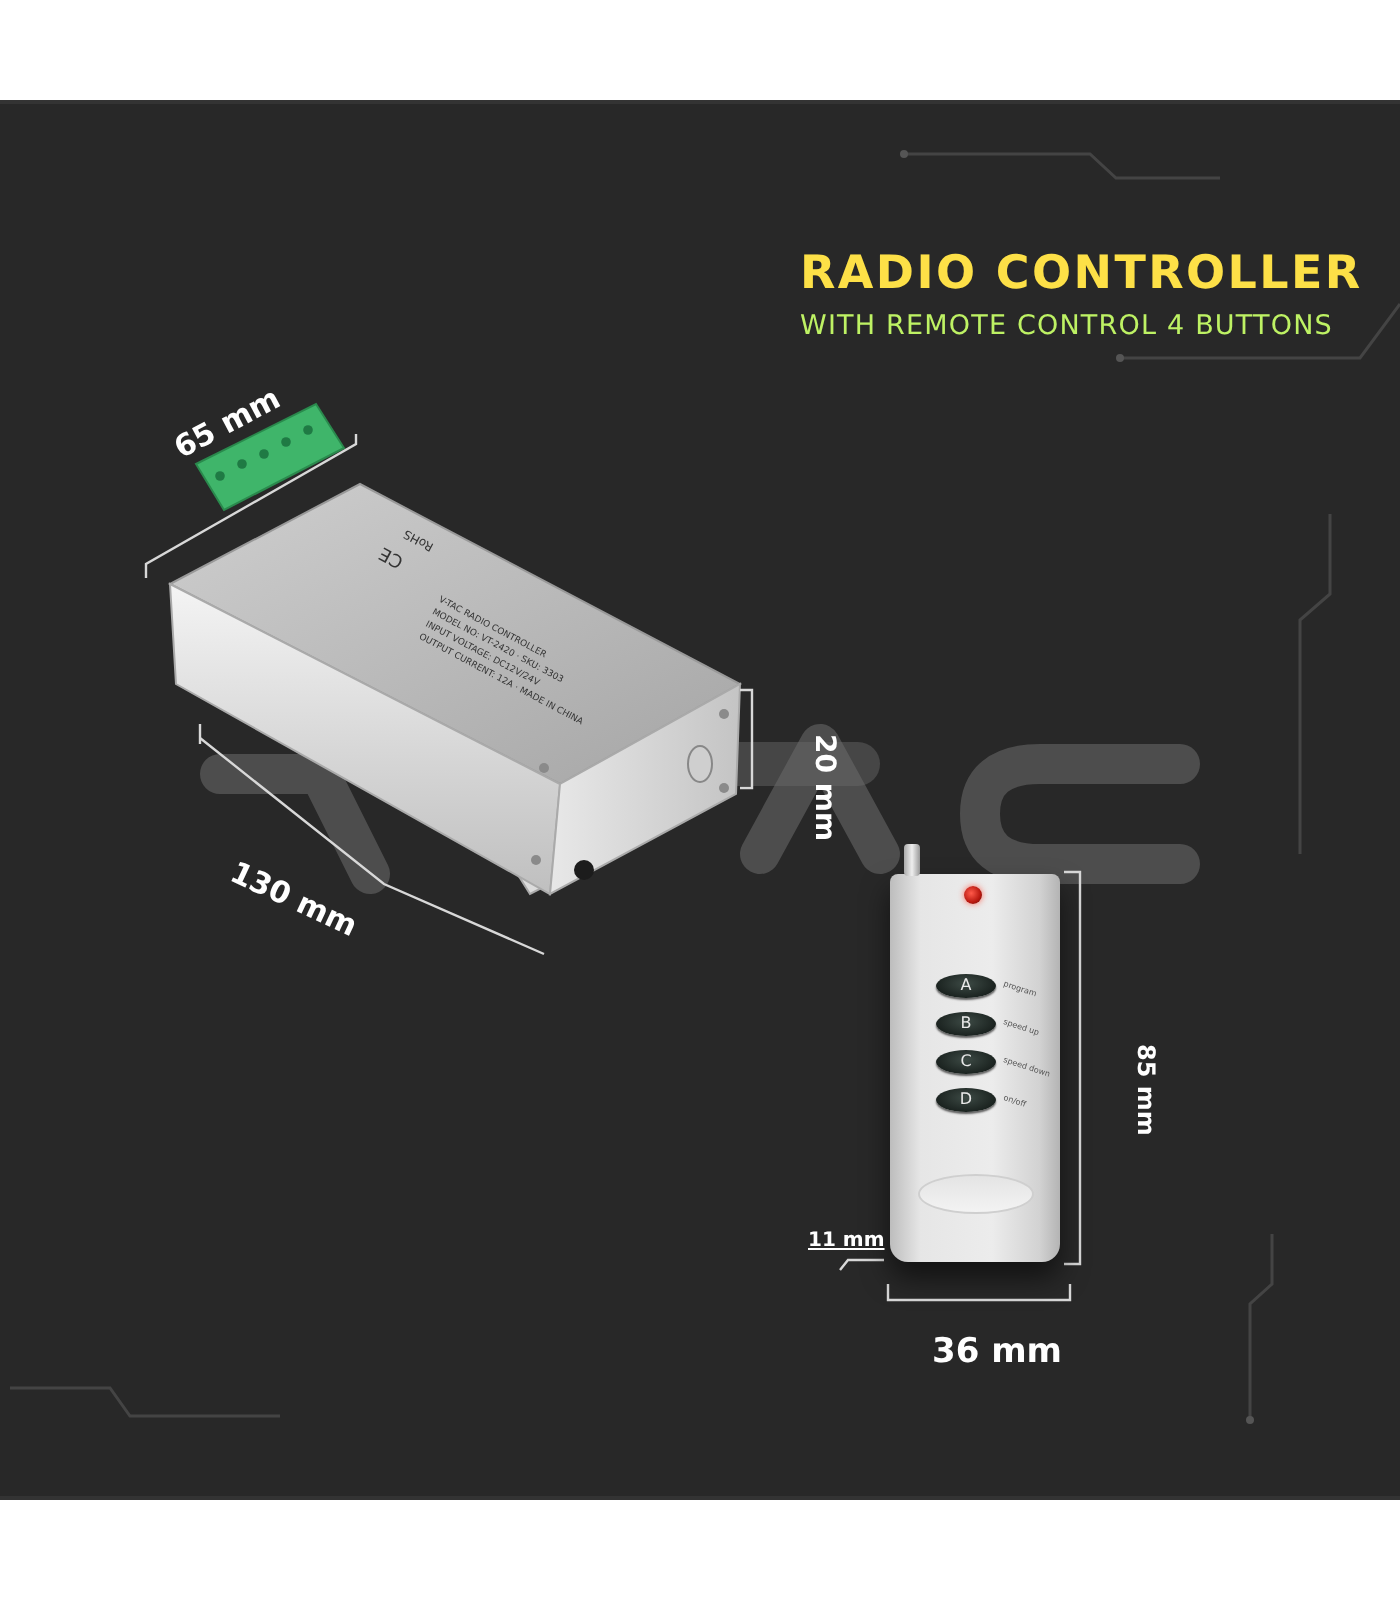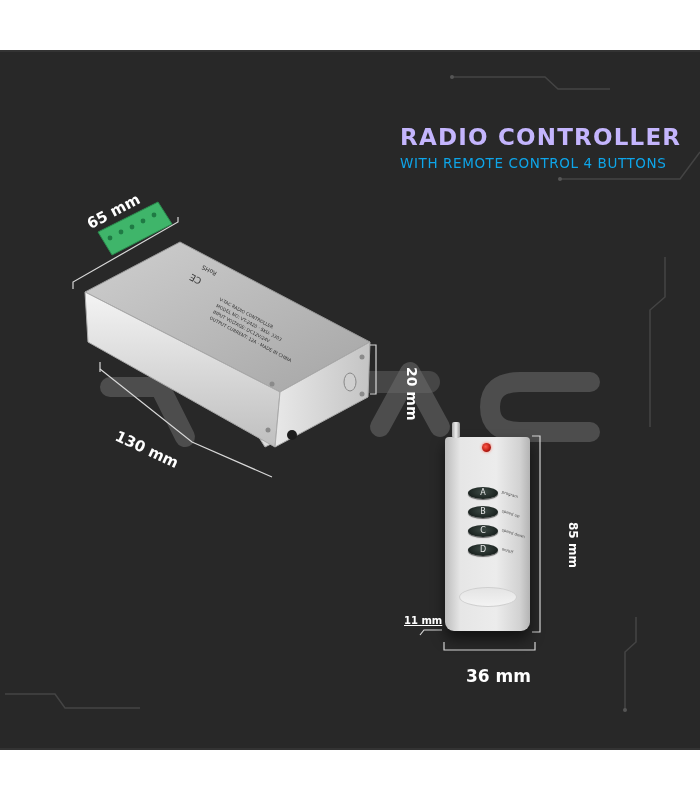--- a/index.html
+++ b/index.html
@@ -1,23 +1,23 @@
 <!DOCTYPE html>
 <html><head>
 <meta charset="utf-8">
 <style>
   html, body { margin:0; padding:0; }
   body { width:700px; height:800px; background:#ffffff; position:relative; overflow:hidden;
          font-family:"DejaVu Sans", sans-serif; }
   .panel { position:absolute; left:0; top:50px; width:700px; height:700px; background:#282828;
            border-top:2px solid #333; border-bottom:2px solid #333; box-sizing:border-box; overflow:hidden; }
   .circuit { position:absolute; left:0; top:0; width:700px; height:700px; }
-  .title { position:absolute; left:400px; top:72px; color:#c4b5fd; font-weight:bold; font-size:23px;
+  .title { position:absolute; left:400px; top:72px; color:#fde047; font-weight:bold; font-size:23px;
            letter-spacing:1.2px; white-space:nowrap; }
-  .subtitle { position:absolute; left:400px; top:103px; color:#0ea5e9; font-size:13.5px; letter-spacing:0.6px; white-space:nowrap; }
+  .subtitle { position:absolute; left:400px; top:103px; color:#bef264; font-size:13.5px; letter-spacing:0.6px; white-space:nowrap; }
   .watermark { position:absolute; left:0; top:0; width:700px; height:700px; pointer-events:none; }
   .dim-label { position:absolute; color:#ffffff; font-weight:bold; white-space:nowrap; }
   .scene { position:absolute; left:0; top:0; width:700px; height:700px; }
 
   
   .remote { position:absolute; left:445px; top:385px; width:85px; height:194px;
             background:linear-gradient(90deg,#bdbdbd 0%,#e6e6e6 18%,#ececec 60%,#d2d2d2 88%,#b4b4b4 100%);
             border-radius:4px 4px 9px 9px; box-shadow:0 8px 14px rgba(0,0,0,0.55); }
   .remote .antenna { position:absolute; left:7px; top:-15px; width:8px; height:16px;
             background:linear-gradient(90deg,#aaa,#eee,#999); border-radius:2px; }

